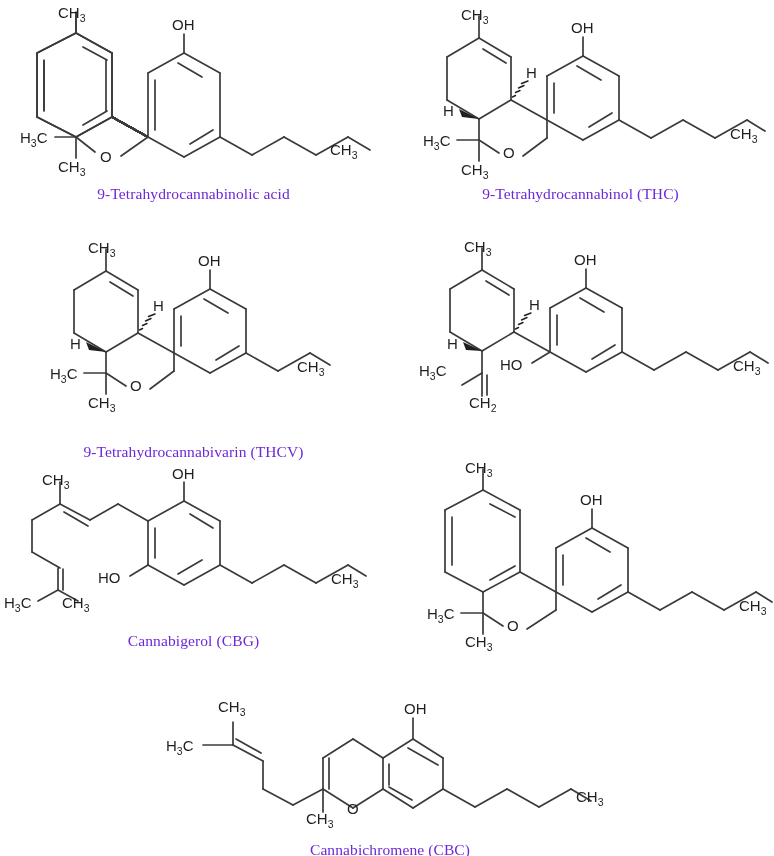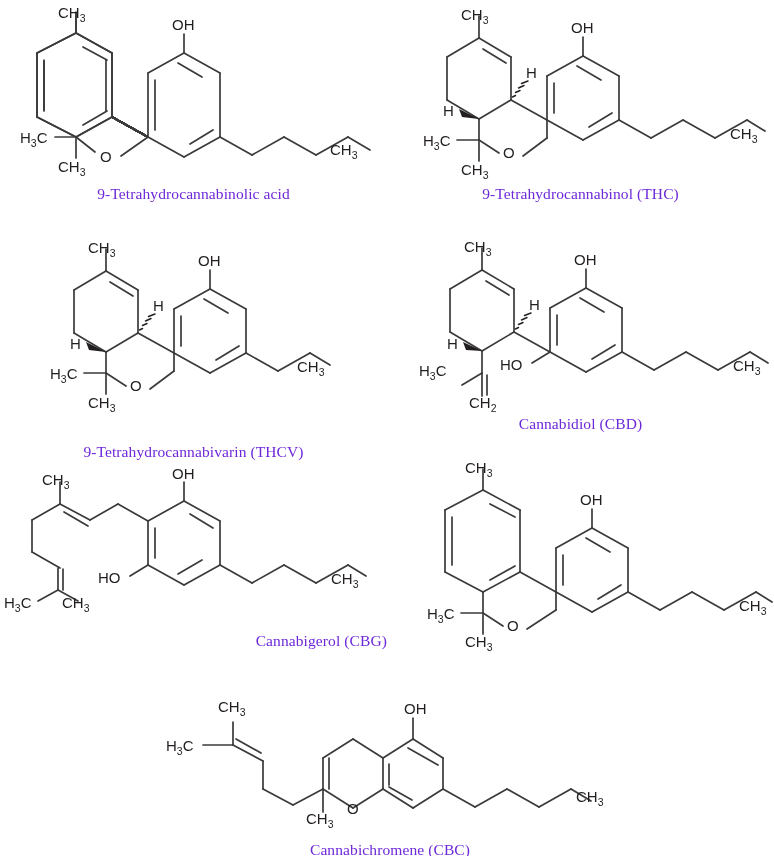--- a/index.html
+++ b/index.html
@@ -494,21 +494,20 @@
         <text class="atom" x="77" y="22">CH<tspan class="sub" dy="4">3</tspan></text>
         <text class="atom" x="142" y="80">H</text>
         <text class="atom" x="187" y="35">OH</text>
         <text class="atom" x="60" y="119">H</text>
         <text class="atom" x="32" y="146">H<tspan class="sub" dy="4">3</tspan><tspan dy="-4">C</tspan></text>
         <text class="atom" x="82" y="178">CH<tspan class="sub" dy="4">2</tspan></text>
         <text class="atom" x="113" y="140">HO</text>
         <text class="atom" x="346" y="141">CH<tspan class="sub" dy="4">3</tspan></text>
       </g>
     </svg>
-    <div class="caption" style="top:185px;">Cannabidiol (CBD)</div>
   </div>
 
   <div class="cell" style="left:0px;top:450px;width:387px;height:215px;">
     <svg class="struct" width="387" height="180" viewBox="0 0 387 180">
       <g fill="none" stroke="#3a3a3a" stroke-width="1.7" stroke-linecap="round" stroke-linejoin="round">
 
         <path d="M58,140 L58,118"></path>
         <path d="M63,140 L63,119"></path>
         <path d="M58,140 L38,151"></path>
         <path d="M58,140 L78,151"></path>
@@ -544,21 +543,21 @@
       </g>
       <g>
         <text class="atom" x="42" y="35">CH<tspan class="sub" dy="4">3</tspan></text>
         <text class="atom" x="172" y="29">OH</text>
         <text class="atom" x="98" y="133">HO</text>
         <text class="atom" x="4" y="158">H<tspan class="sub" dy="4">3</tspan><tspan dy="-4">C</tspan></text>
         <text class="atom" x="62" y="158">CH<tspan class="sub" dy="4">3</tspan></text>
         <text class="atom" x="331" y="134">CH<tspan class="sub" dy="4">3</tspan></text>
       </g>
     </svg>
-    <div class="caption" style="top:182px;text-align:right;">Cannabigerol (CBG)</div>
+    <div class="caption" style="top:182px;">Cannabigerol (CBG)</div>
   </div>
 
   <div class="cell" style="left:387px;top:450px;width:387px;height:215px;">
     <svg class="struct" width="387" height="180" viewBox="0 0 387 180">
       <g fill="none" stroke="#3a3a3a" stroke-width="1.7" stroke-linecap="round" stroke-linejoin="round">
 
         <path d="M58,60 L58,122"></path>
         <path d="M58,122 L96,142"></path>
         <path d="M96,142 L133,122"></path>
         <path d="M133,122 L133,60"></path>

